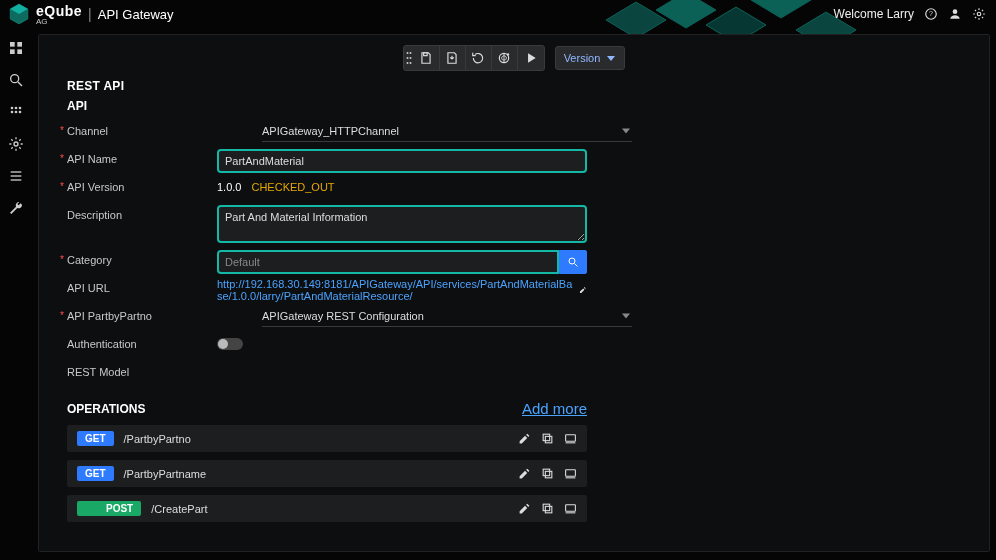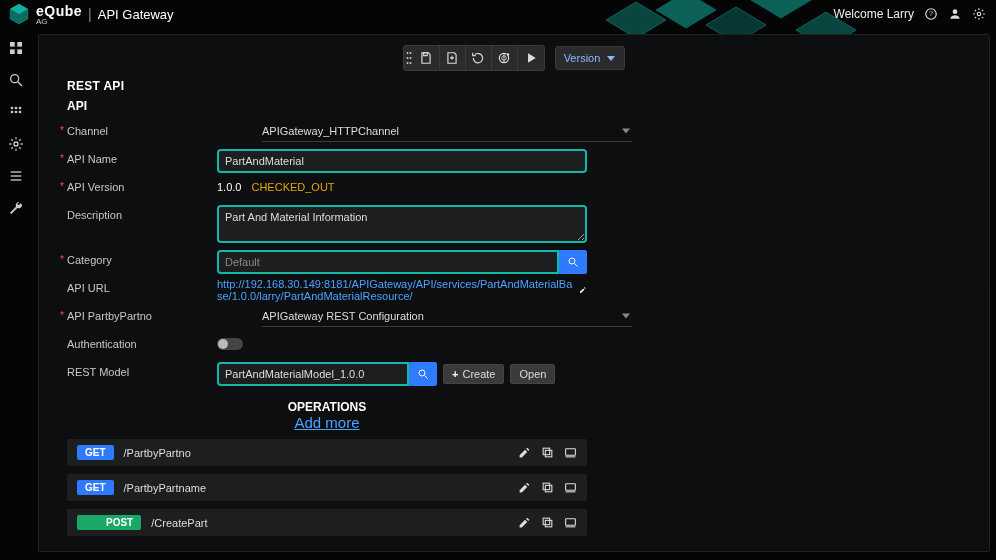--- a/index.html
+++ b/index.html
@@ -90,21 +90,21 @@
   .toggle.on{background:var(--accent);}
   .toggle.on .knob{right:1px;left:auto;background:#fff;}
 
   
   .model-row{display:flex;align-items:center;gap:6px;width:100%;}
   .model-row .searchgroup{flex:0 0 220px;}
   .pill-btn{background:#3a3a3a;border:1px solid #444;color:#ddd;font-size:11px;padding:3px 8px;border-radius:2px;display:flex;align-items:center;gap:4px;}
   .pill-btn .plus{font-weight:700;color:#fff;}
 
   
-  .ops-head{display:flex;align-items:center;justify-content:space-between;margin-top:14px;flex-direction:column;}
+  .ops-head{display:flex;align-items:center;justify-content:space-between;margin-top:14px;}
   .add-more{color:var(--link);font-size:15px;text-decoration:underline;}
   .op-row{background:var(--bg-3);border-radius:2px;margin:8px 0;display:flex;align-items:center;padding:6px 10px;gap:10px;font-size:11px;}
   .method{font-weight:700;color:#fff;padding:2px 8px;border-radius:2px;font-size:10px;min-width:36px;text-align:center;}
   .method.get{background:#2f7bff;}
   .method.post{background:#19a866;padding-left:29px;}
   .op-path{flex:1;color:#ddd;}
   .op-actions{display:flex;gap:10px;}
   .op-ic{width:13px;height:13px;fill:#ddd;}
 
   .edit-ic{width:12px;height:12px;fill:#ddd;}
@@ -326,40 +326,20 @@
         <div class="field" style="padding-top:4px;">
           <div class="toggle off">
               <div class="knob"></div>
             </div>
         </div>
       </div>
 
 
       <div class="row">
         <div class="label">REST Model</div>
-        <div class="field">
-          <div class="model-row">
-            <div class="searchgroup">
-              <input class="text" value="PartAndMaterialModel_1.0.0" style="">
-              <div class="sg-btn">
-                <svg class="sg-ic" viewBox="0 0 24 24">
-                    <circle cx="10" cy="10" r="6" fill="none" stroke="#fff" stroke-width="2"></circle>
-                    <line x1="15" y1="15" x2="21" y2="21" stroke="#fff" stroke-width="2"></line>
-                  </svg>
-              </div>
-            </div>
-            <div class="pill-btn">
-                <span class="plus">+</span>
-                <span>Create</span>
-              </div>
-            <div class="pill-btn">
-                <span>Open</span>
-              </div>
-          </div>
-        </div>
       </div>
 
       <div class="ops-head">
         <span class="section-heading" style="margin:0;">OPERATIONS</span>
         <a href="#" class="add-more">Add more</a>
       </div>
 
       <div id="ops-container">
           <div class="op-row">
             <span class="method get">GET</span>

